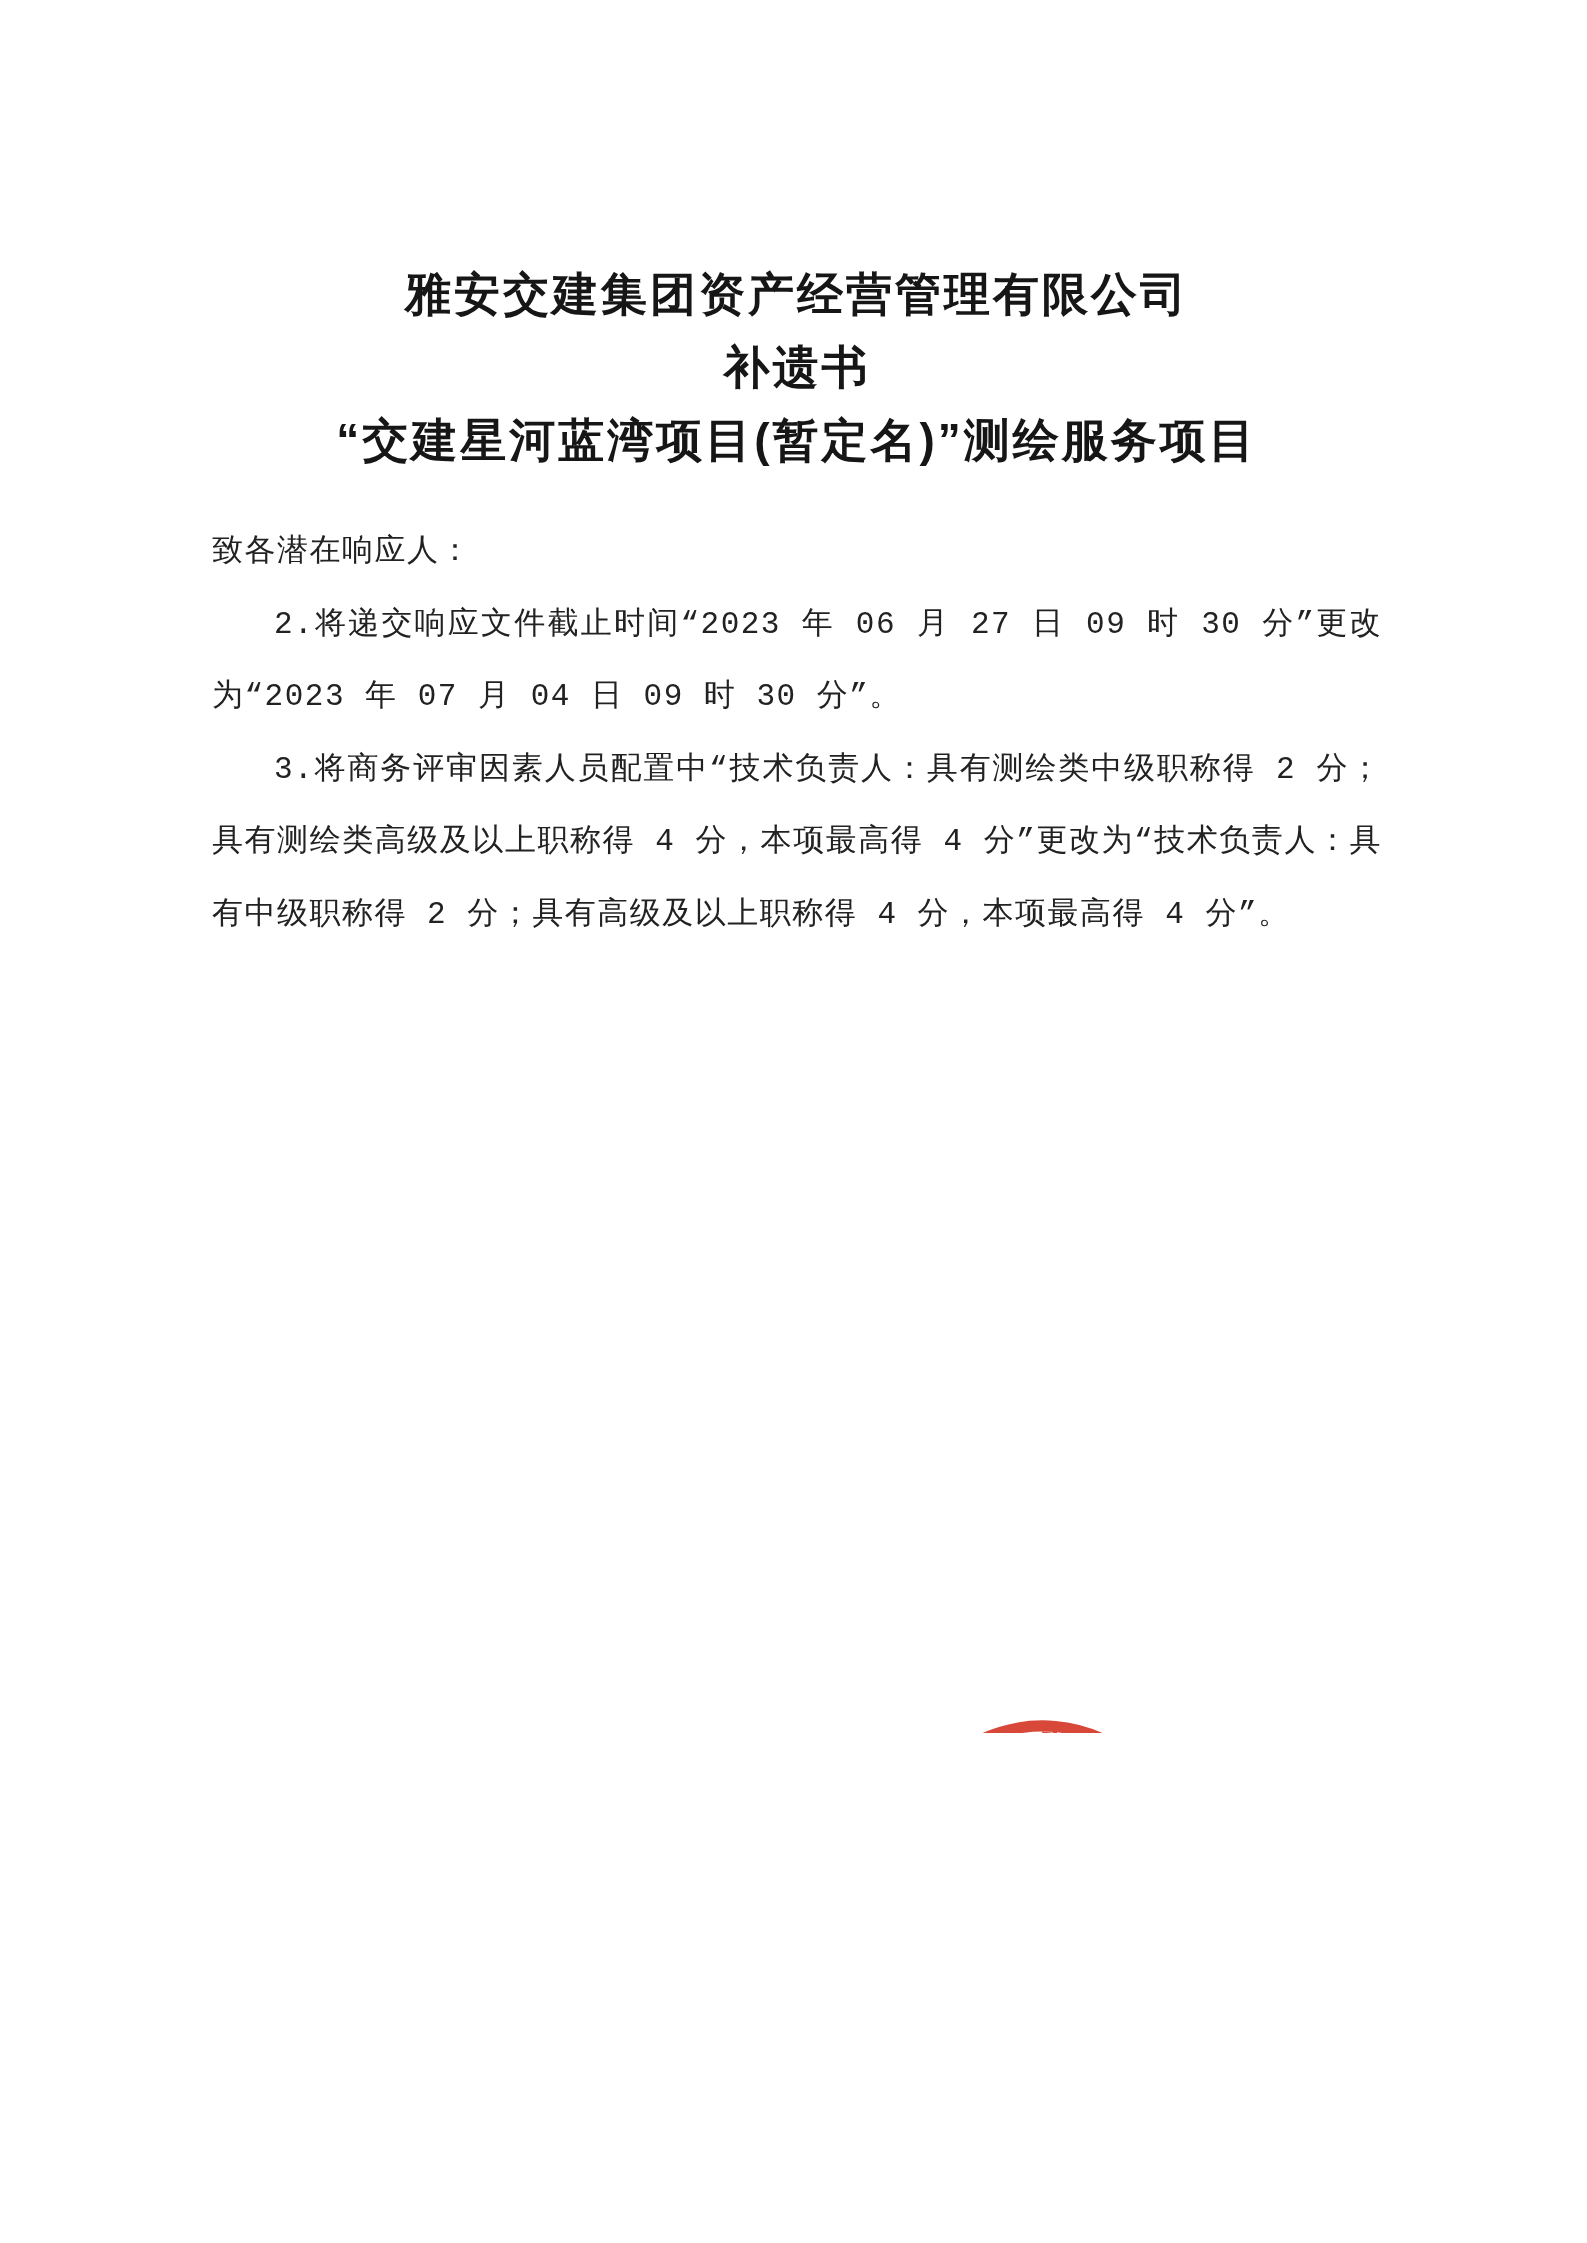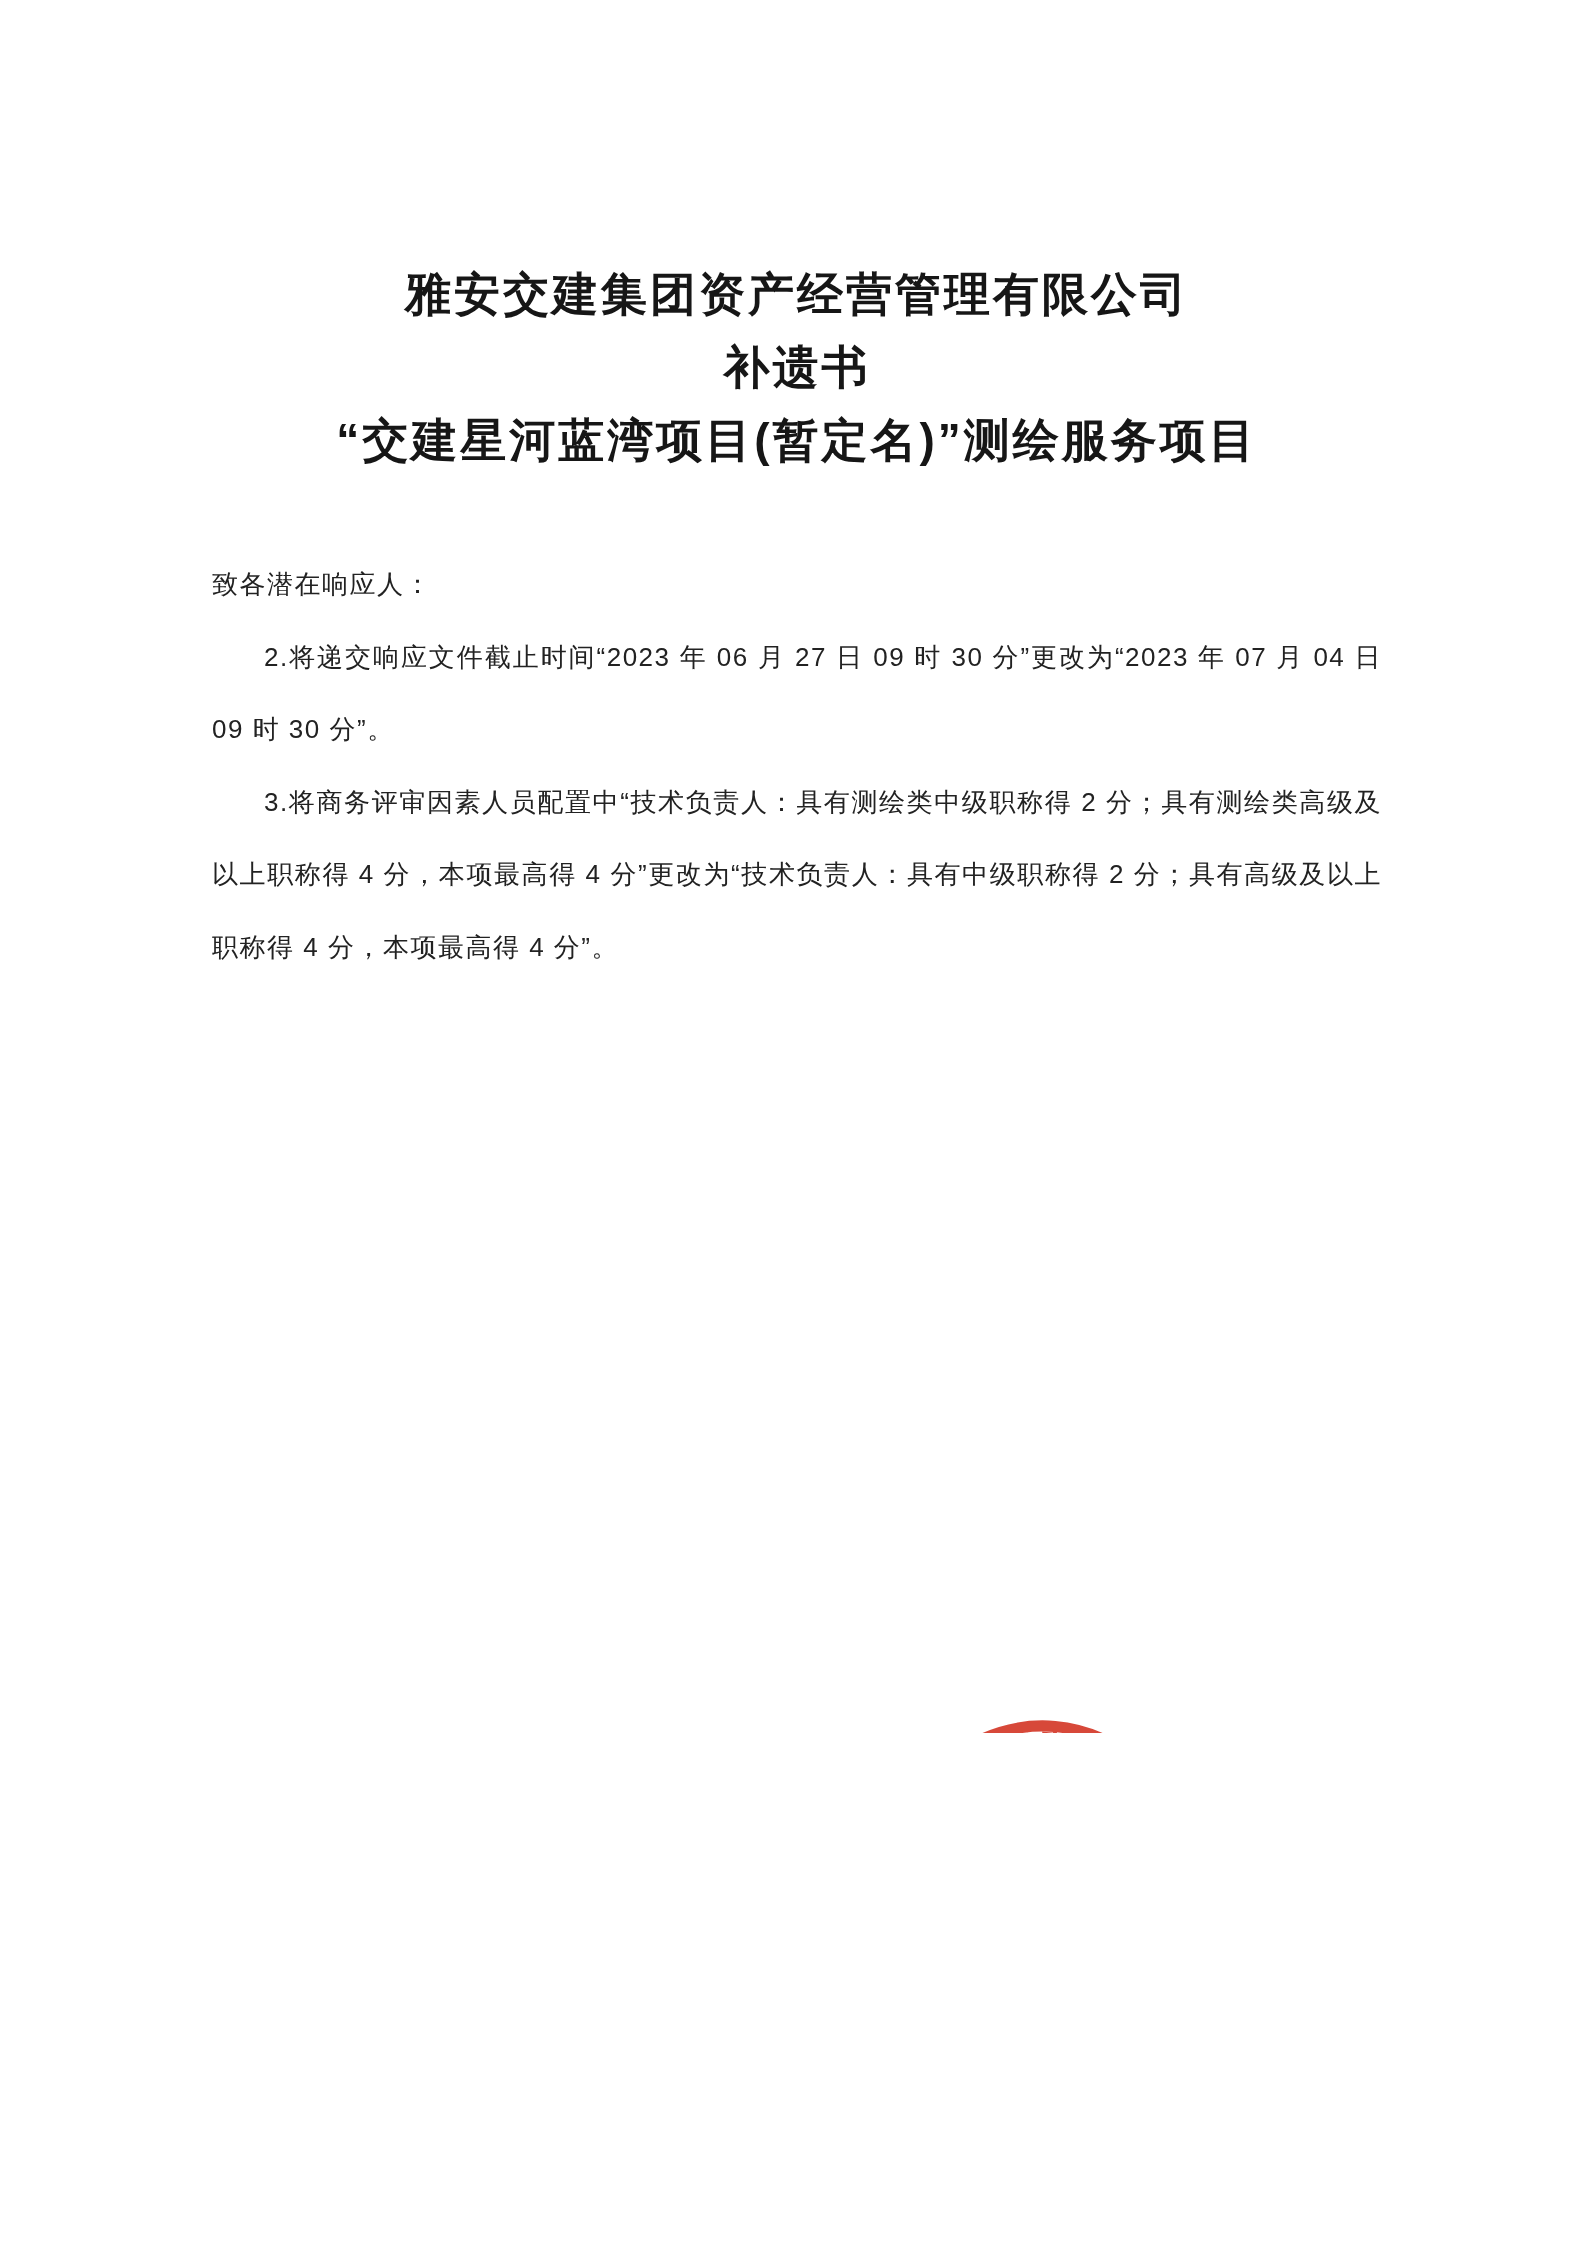--- a/index.html
+++ b/index.html
@@ -24,23 +24,23 @@
     line-height: 73px;
     letter-spacing: 3px;
     color: #161616;
   }
   .doc-header .t-line { margin: 0; font-size: 46px; font-weight: 700; }
   
   .doc-body {
     position: absolute;
     left: 212px;
     width: 1170px;
-    top: 548px;
-    font-family: Liberation Sans, sans-serif;
-    font-size: 26px;
+    top: 516px;
+    font-family: Liberation Mono, monospace;
+    font-size: 31px;
     line-height: 72.5px;
     letter-spacing: 1.5px;
     text-align: justify;
     color: #222222;
   }
   .doc-body p { margin: 0; text-indent: 2em; }
   .doc-body p.no-indent { text-indent: 0; }
   
   .sig-buyer {
     position: absolute;

